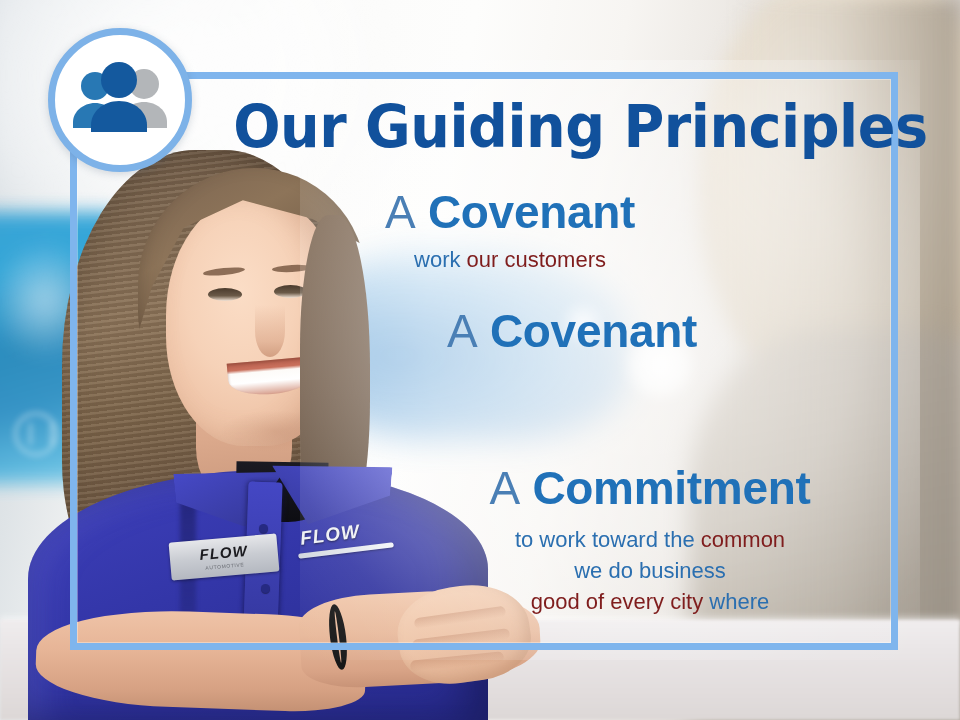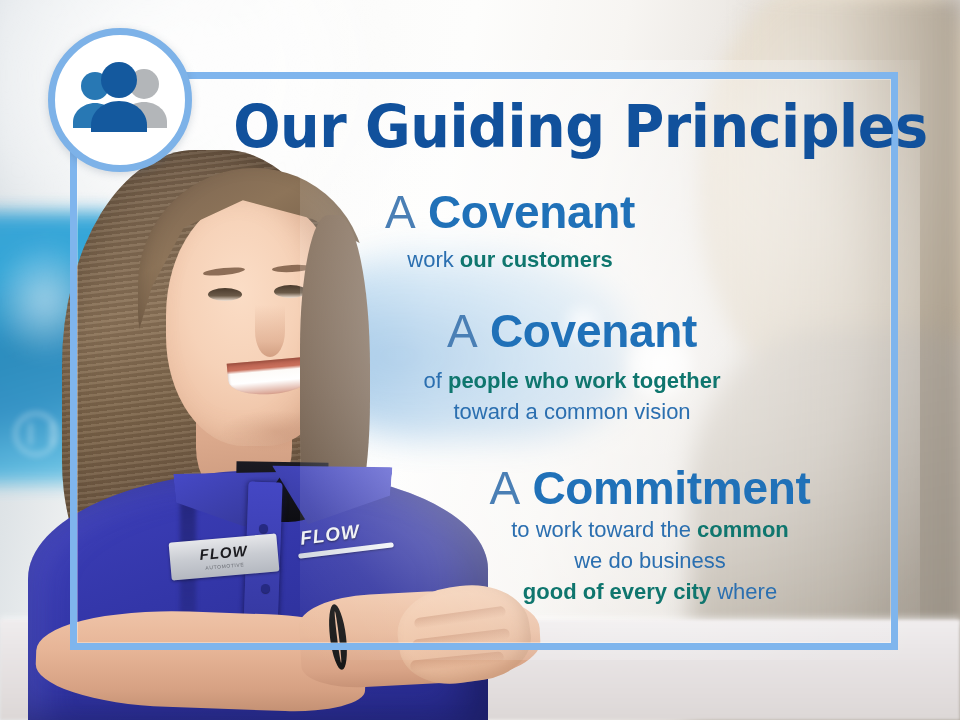--- a/index.html
+++ b/index.html
@@ -379,30 +379,30 @@
     color:#2071b8;
     letter-spacing:-0.3px;
   }
   .p-sub{
     font-family:"Liberation Sans", sans-serif;
     font-size:22px;
     line-height:31px;
     color:#2b6fb0;
     font-weight:normal;
   }
-  .p-sub b{ font-weight:bold; color:#0f766e; }
+  .p-sub b{ font-weight:normal; color:#7f1d1d; }
 
   
   #principle-covenant   { left:330px; top:186px; width:360px; text-align:center; }
   #principle-community  { left:392px; top:305px; width:360px; text-align:center; }
   #principle-commitment { left:440px; top:462px; width:420px; text-align:center; }
 
   #principle-covenant .p-sub   { margin-top:6px; }
   #principle-community .p-sub  { margin-top:8px; }
-  #principle-commitment .p-sub { margin-top:0; }
+  #principle-commitment .p-sub { margin-top:10px; }
 </style>
 </head>
 <body>
 
 <div class="stage">
 
   <div class="photo">
     <div class="bg-room"></div>
     <div class="bg-window"></div>
     <div class="bg-monitor"></div>
@@ -490,24 +490,20 @@
     <div class="p-sub">
       <div><span>work </span><b>our customers</b></div>
     </div>
   </div>
 
   <div class="principle" id="principle-community">
     <div class="p-head">
       <span class="art">A </span>
       <span class="word">Covenant</span>
     </div>
-    <div class="p-sub">
-      <div><span>of </span><b>people who work together</b></div>
-      <div><span>toward a common vision</span></div>
-    </div>
   </div>
 
   <div class="principle" id="principle-commitment">
     <div class="p-head">
       <span class="art">A </span>
       <span class="word">Commitment</span>
     </div>
     <div class="p-sub">
       <div><span>to work toward the </span><b>common</b></div>
       <div><span>we do business</span></div>

